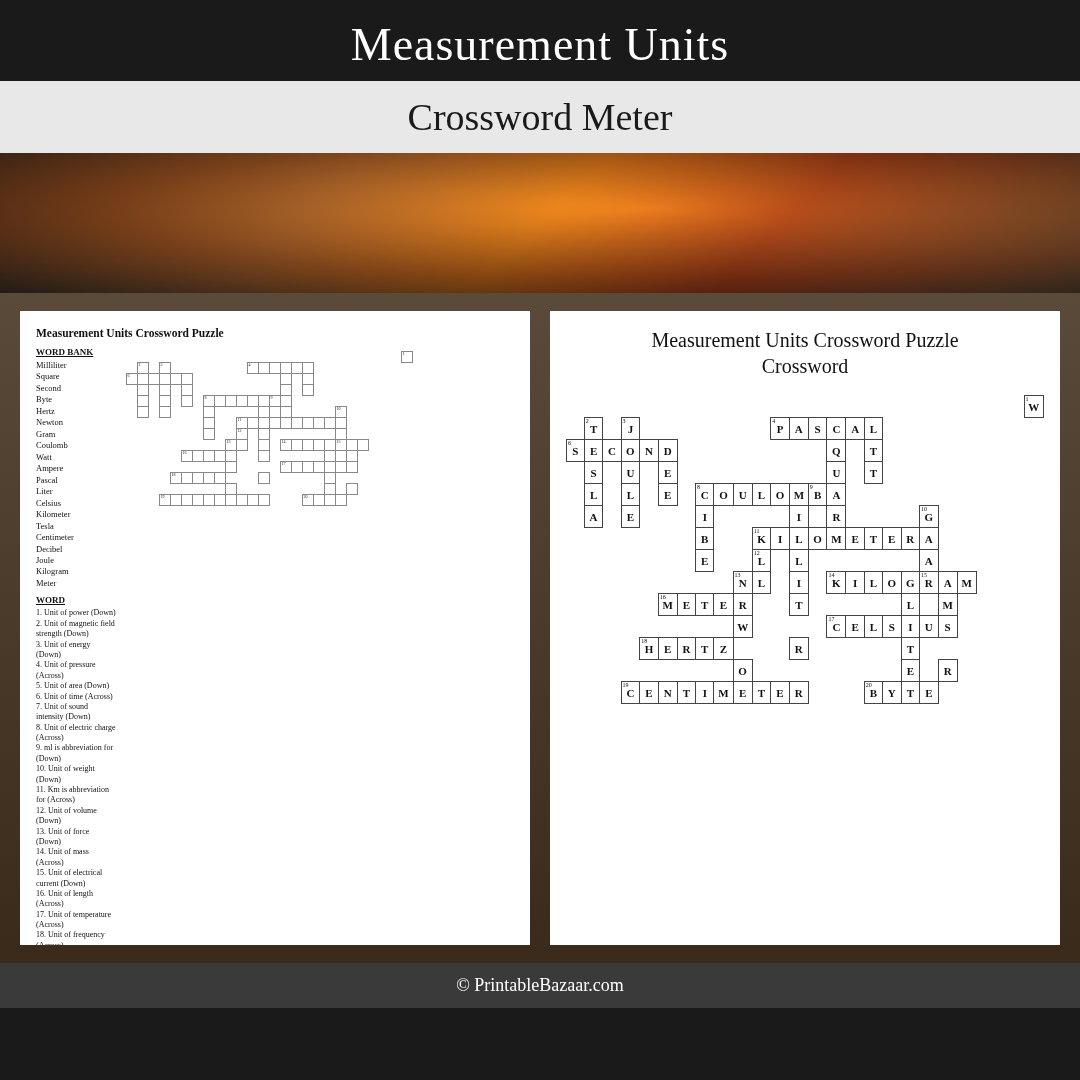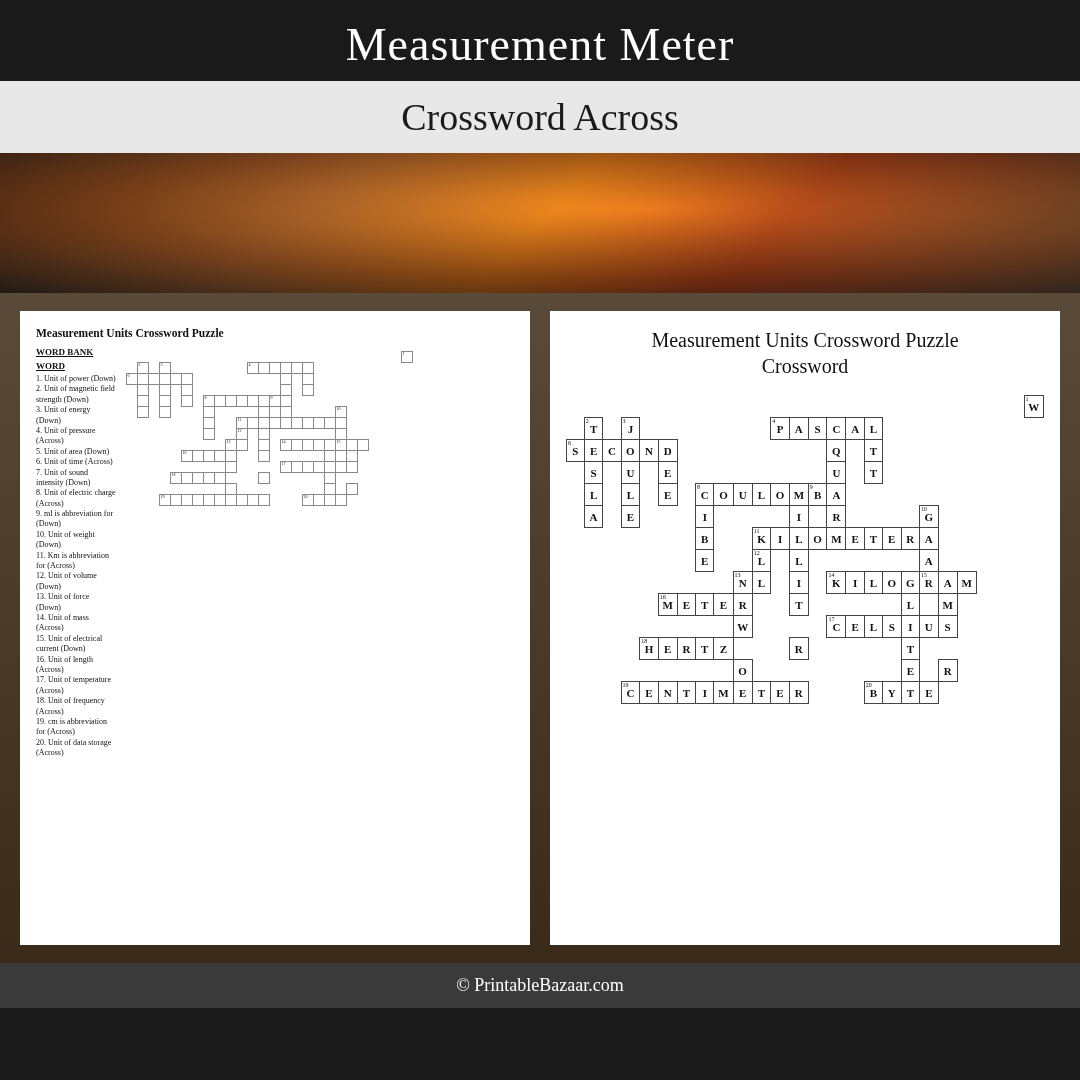--- a/index.html
+++ b/index.html
@@ -185,37 +185,40 @@
       text-align: center;
       vertical-align: middle;
       position: relative;
       background: white;
     }
   </style>
 </head>
 <body>
 
 <div id="header">
-  <h1>Measurement Meter</h1>
+  <h1>Measurement Units</h1>
 </div>
 
 <div id="subtitle-bar">
-  <h2>Crossword Across</h2>
+  <h2>Crossword Meter</h2>
 </div>
 
 <div id="bg-area"></div>
 
 <div id="main-content">
 
   <div class="panel panel-left">
     <div class="panel-title">Measurement Units Crossword Puzzle</div>
 
     <div class="left-inner">
       <div class="left-wordbank">
         <div class="word-bank-label">WORD BANK</div>
+        <div class="word-bank-list">
+          Milliliter<br>Square<br>Second<br>Byte<br>Hertz<br>Newton<br>Gram<br>Coulomb<br>Watt<br>Ampere<br>Pascal<br>Liter<br>Celsius<br>Kilometer<br>Tesla<br>Centimeter<br>Decibel<br>Joule<br>Kilogram<br>Meter
+        </div>
         <div class="clues-label">WORD</div>
         <div class="clues-list">
           1. Unit of power (Down)<br>
           2. Unit of magnetic field strength (Down)<br>
           3. Unit of energy (Down)<br>
           4. Unit of pressure (Across)<br>
           5. Unit of area (Down)<br>
           6. Unit of time (Across)<br>
           7. Unit of sound intensity (Down)<br>
           8. Unit of electric charge (Across)<br>

